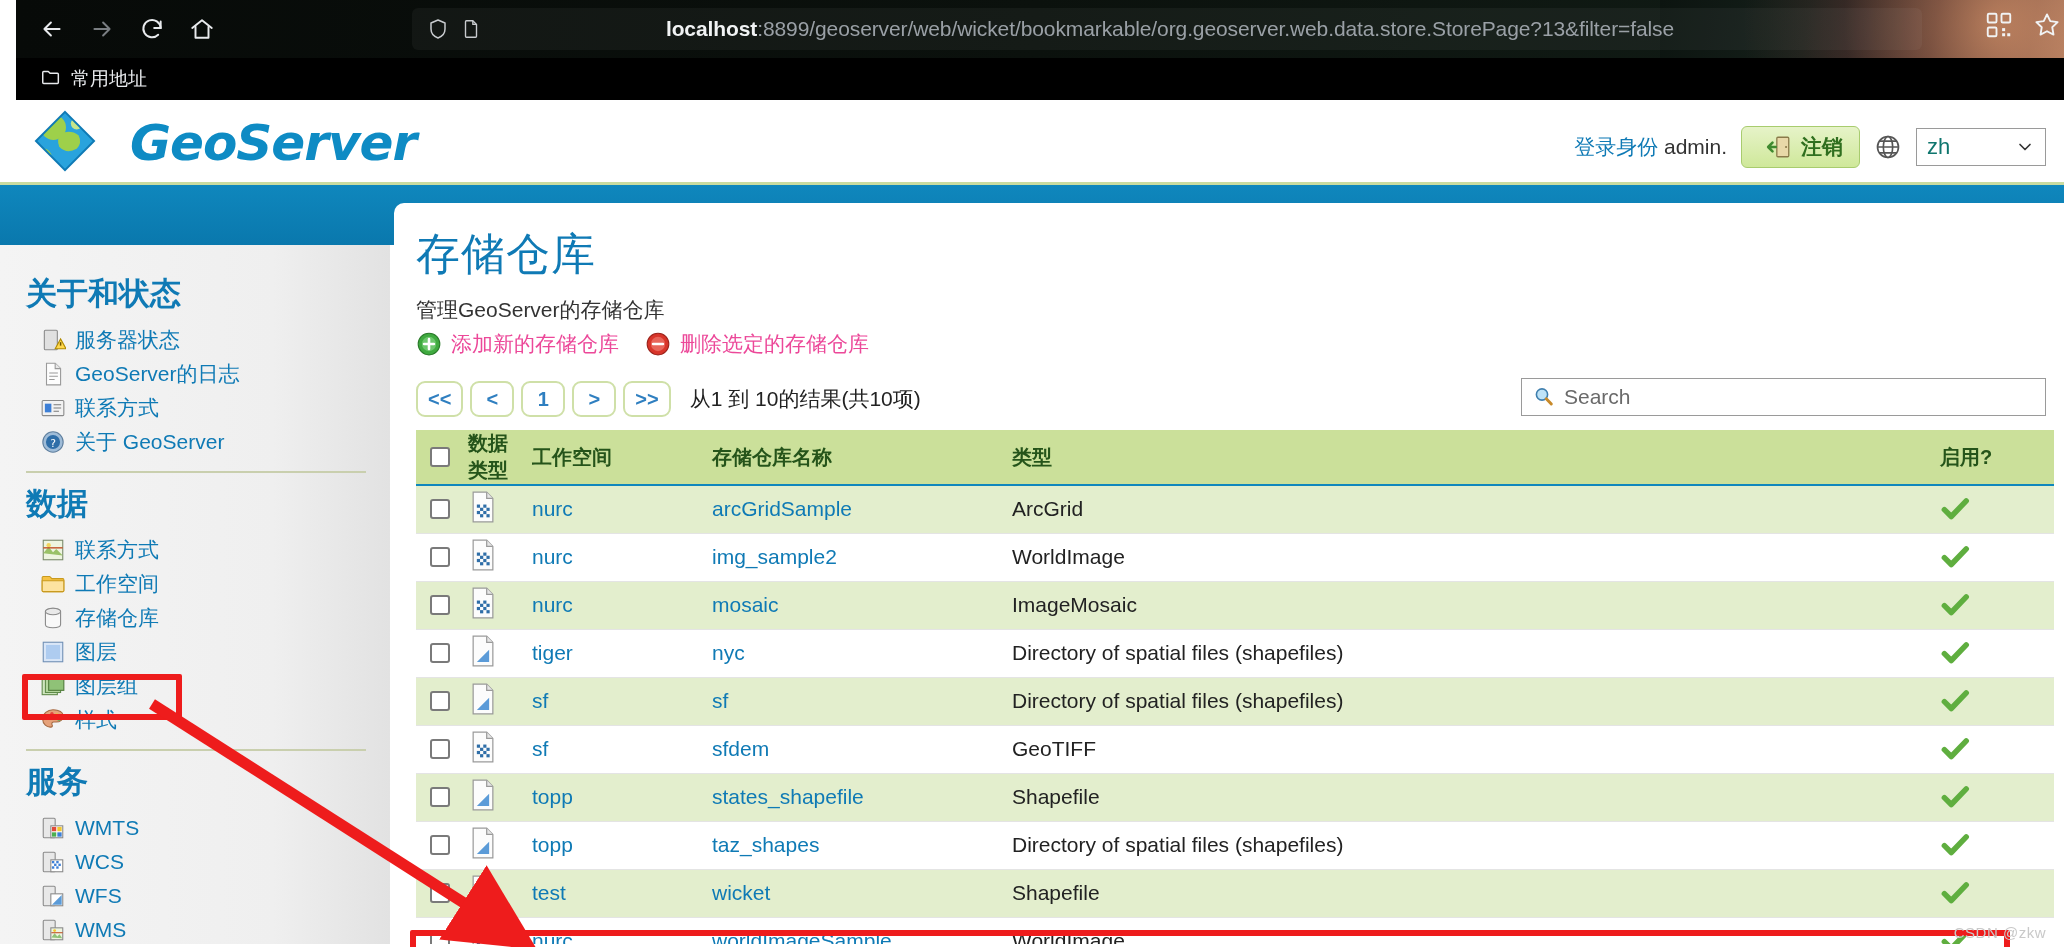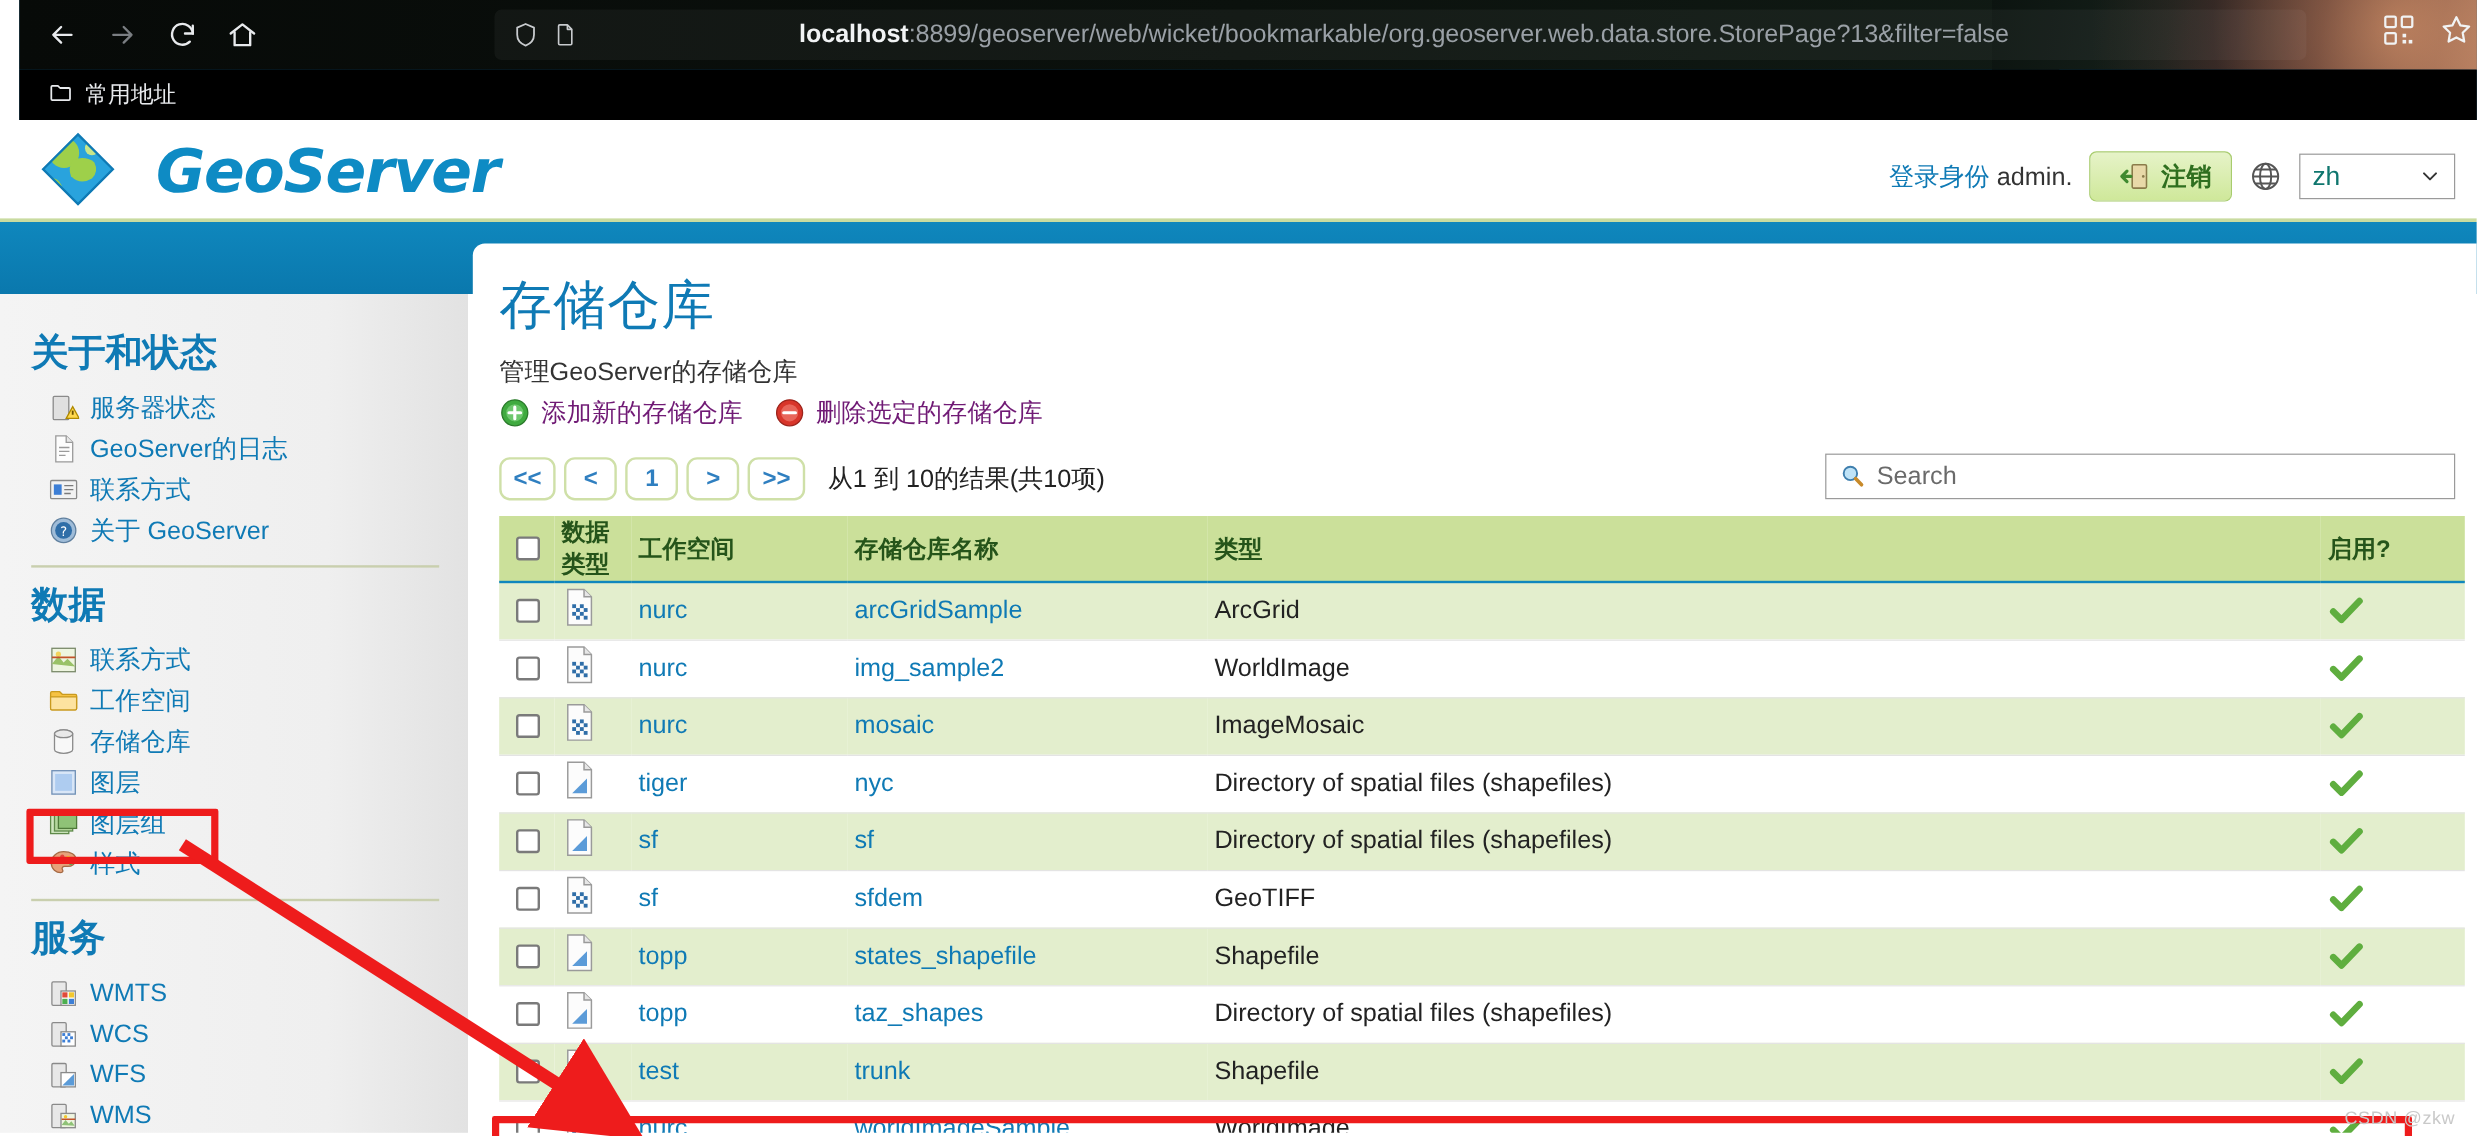--- a/index.html
+++ b/index.html
@@ -143,21 +143,21 @@
     padding: 22px 10px 0 22px;
     overflow: hidden;
   }
   .page-title {
     font-size: 44px; color: #0f7ab5; font-weight: normal;
     margin-bottom: 12px; letter-spacing: 1px;
   }
   .page-sub { font-size: 21px; color: #333; margin-bottom: 6px; }
   .actions { display: flex; align-items: center; gap: 26px; margin-bottom: 18px; }
   .action { display: flex; align-items: center; gap: 9px; }
-  .action .lbl { font-size: 21px; color: #701a75; }
+  .action .lbl { font-size: 21px; color: #ec4899; }
 
   .toolbar { display: flex; align-items: center; position: relative; height: 46px; }
   .pager { display: flex; align-items: center; gap: 7px; }
   .pg-btn {
     min-width: 44px; height: 36px; padding: 0 10px;
     border: 2px solid #cfe0a8; border-radius: 9px;
     background: #fff;
     display: flex; align-items: center; justify-content: center;
     font-size: 20px; color: #2f7fc0; font-weight: bold;
   }
@@ -730,21 +730,21 @@
             <tr class="odd">
               <td class="col-chk">
                 <span class="chk"></span>
               </td>
               <td class="col-icon"><svg width="30" height="32" viewBox="0 0 24 26">
                   <path d="M4 1h11l5 5v19H4z" fill="#fcfcfc" stroke="#9a9a9a"></path>
                   <path d="M15 1v5h5" fill="#e6e6e6" stroke="#9a9a9a"></path>
                   <path d="M7 22 l10-10 v10z" fill="#5b9bd8"></path>
                 </svg></td>
               <td class="col-ws"><span class="cell-link">test</span></td>
-              <td class="col-name"><span class="cell-link">trunk</span></td>
+              <td class="col-name"><span class="cell-link">wicket</span></td>
               <td class="col-type"><span>Shapefile</span></td>
               <td class="col-en">
                 <svg class="check-green" viewBox="0 0 24 24">
                   <path d="M3.5 12.5 l5.5 5.5 L21 5.5" fill="none" stroke="#5fae3f" stroke-width="4.4" stroke-linecap="round" stroke-linejoin="round"></path>
                 </svg>
               </td>
             </tr>
             <tr class="even">
               <td class="col-chk">
                 <span class="chk"></span>

